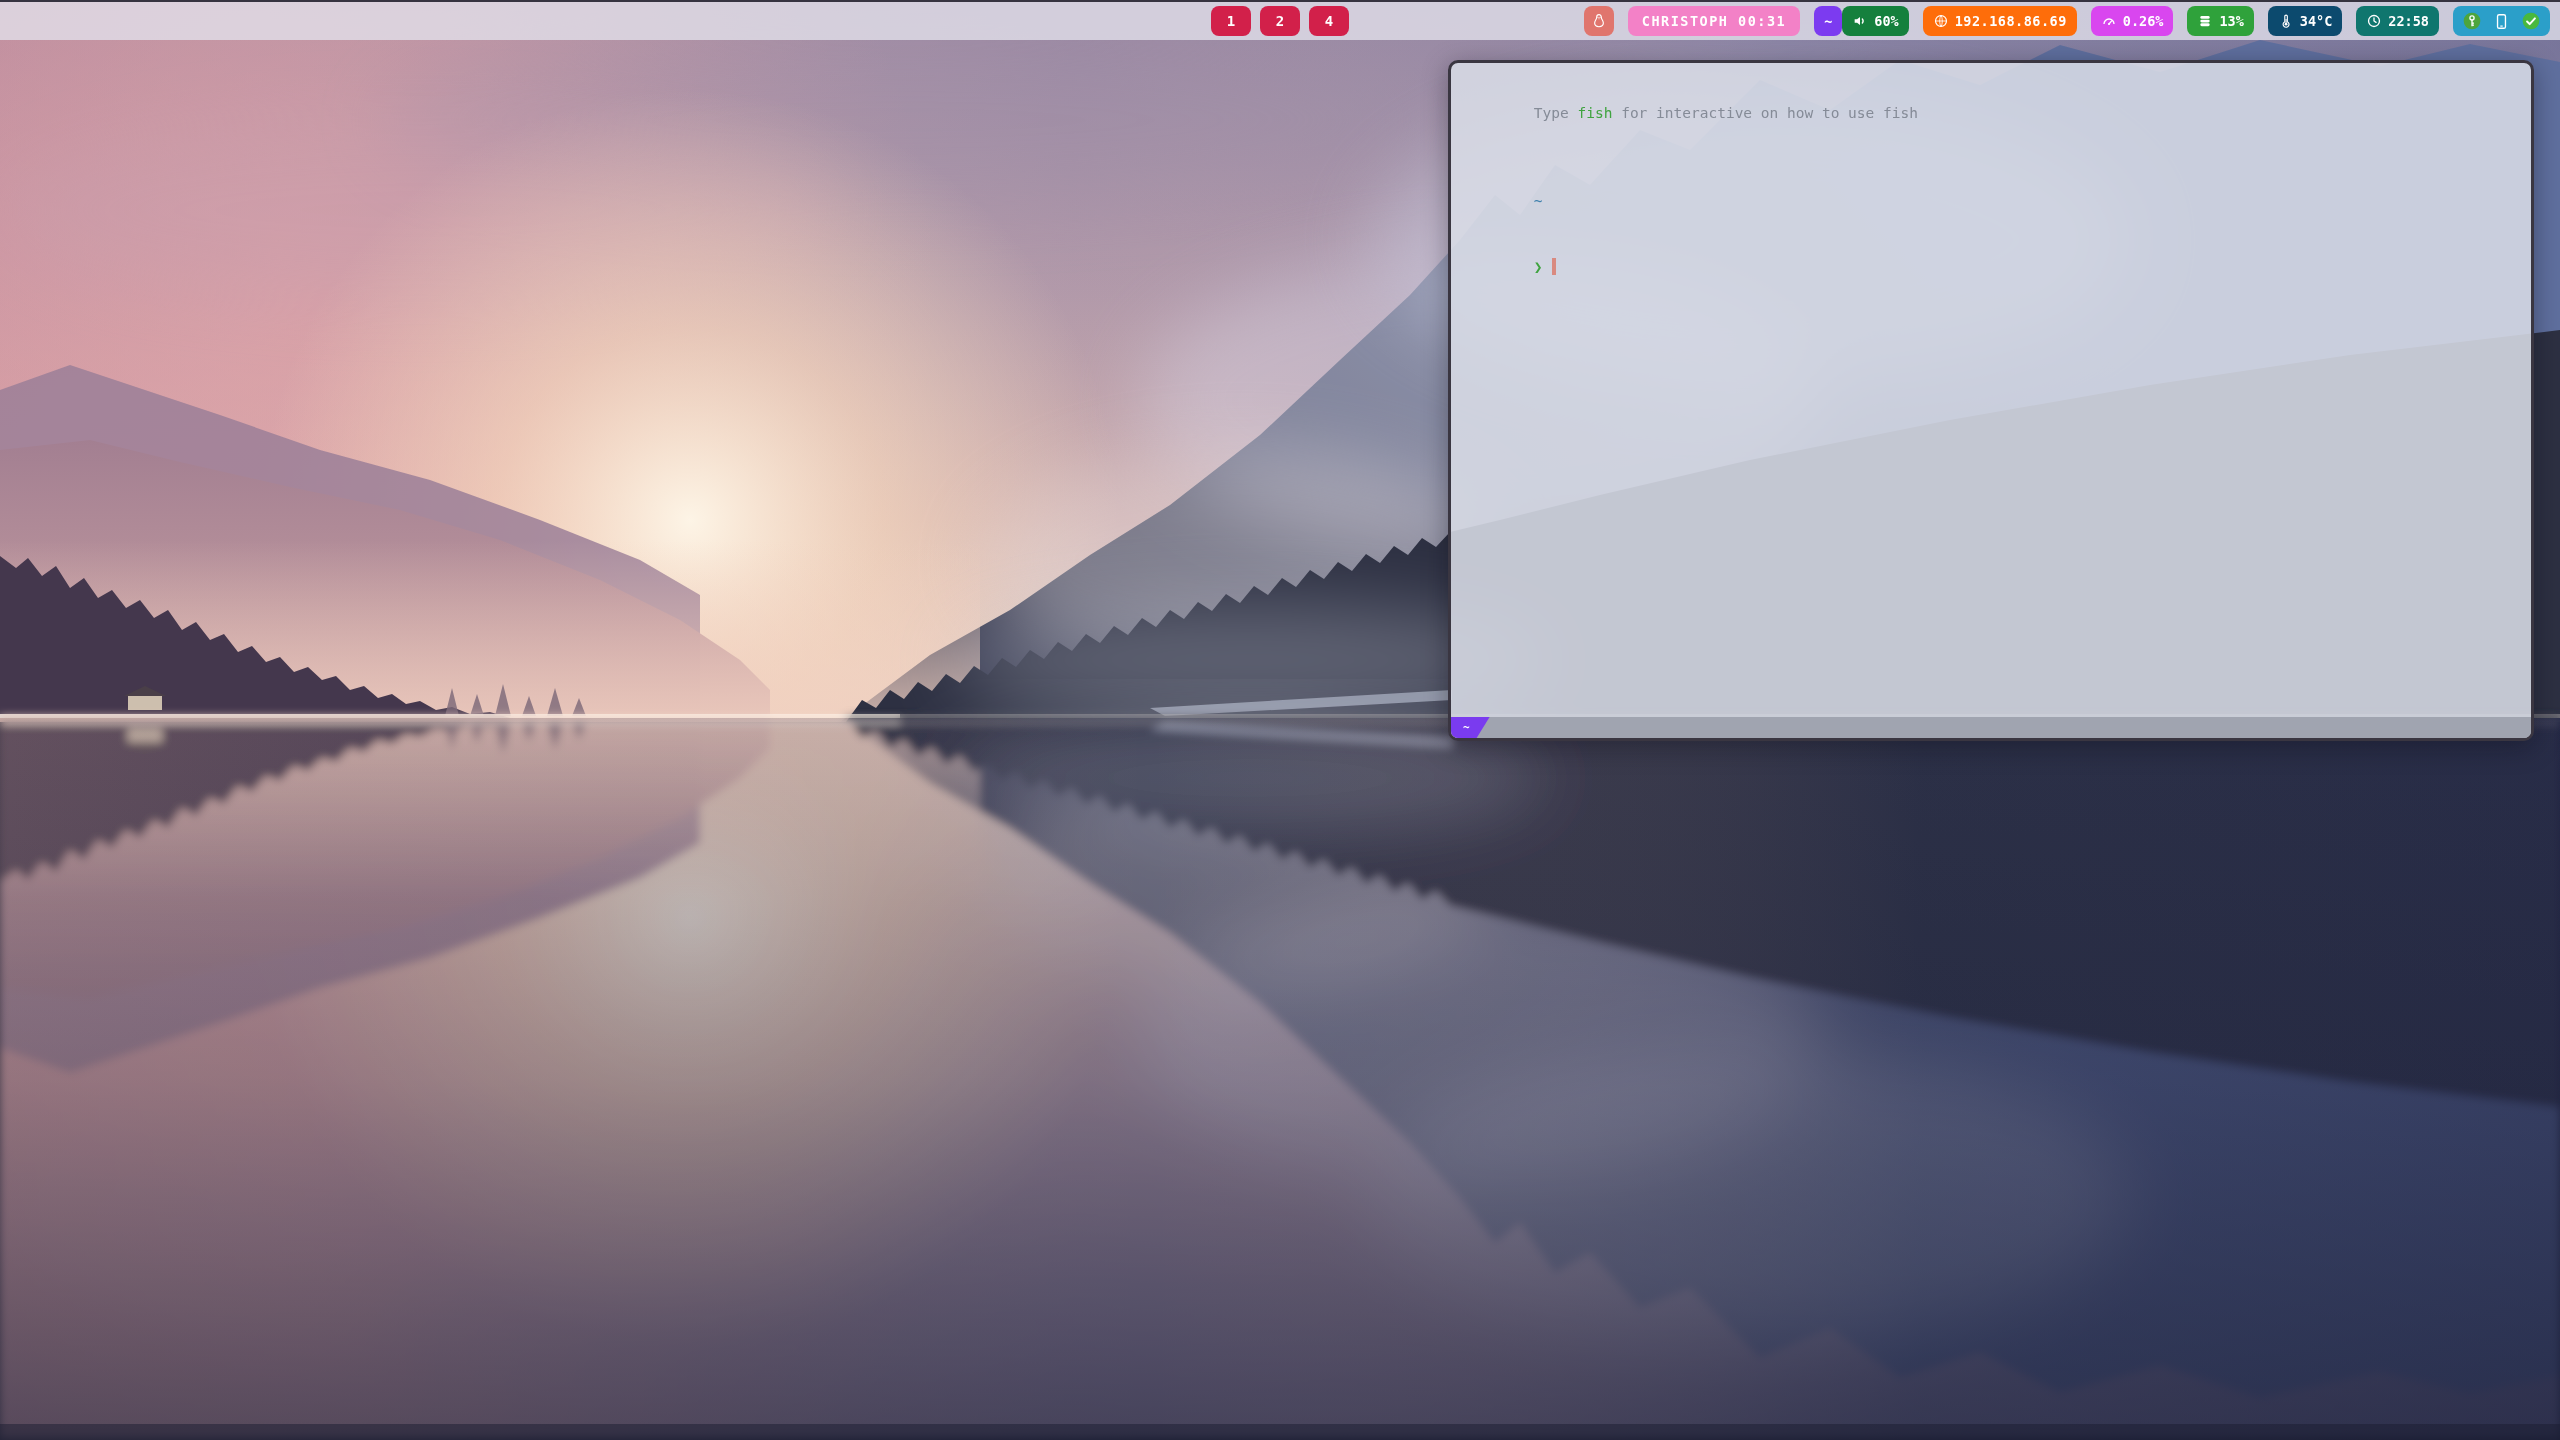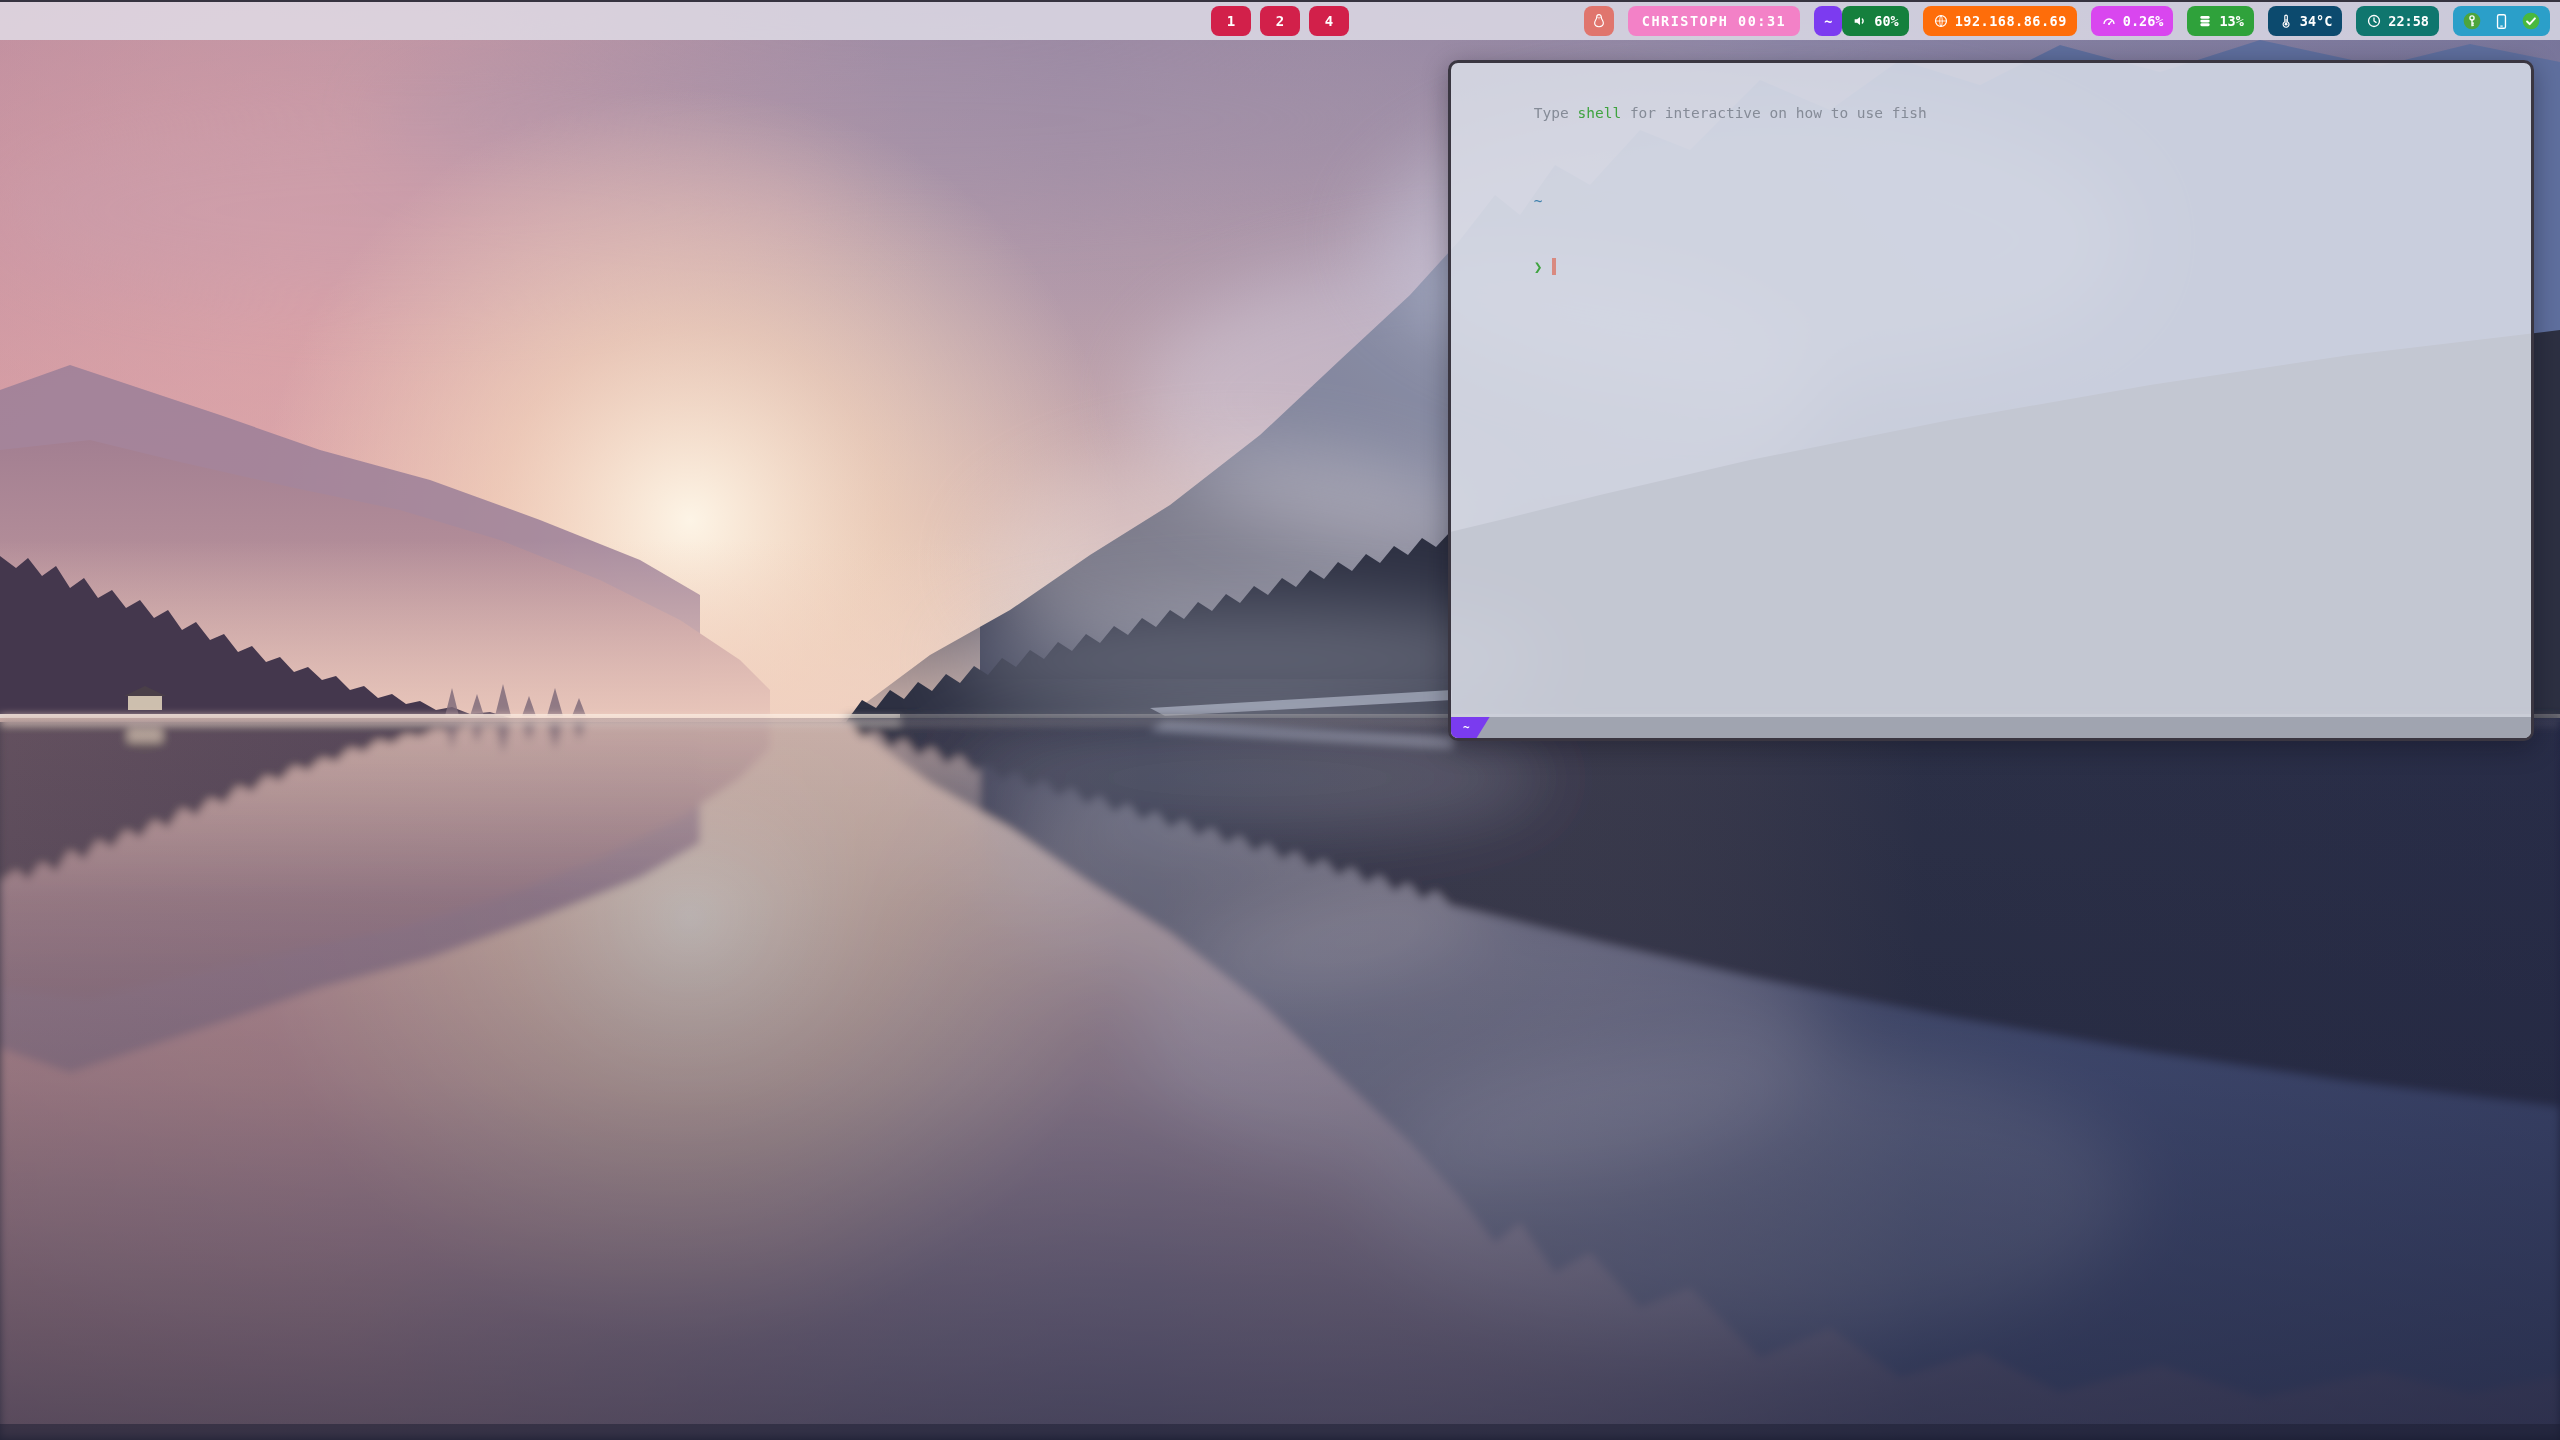--- a/index.html
+++ b/index.html
@@ -262,21 +262,21 @@
             <path d="M7.3 12.6l3.1 3.1 6.3-6.8" stroke="#fff" stroke-width="2.4" fill="none" stroke-linecap="round" stroke-linejoin="round"></path>
           </svg>
         </span>
       </div>
     </div>
   </header>
 
   <section class="terminal">
     <div class="term-body">
       <div class="tline">
-        <span>Type </span><span class="t-green">shell</span><span> for interactive on how to use fish</span>
+        <span>Type </span><span class="t-green">fish</span><span> for interactive on how to use fish</span>
       </div>
       <div class="tline"></div>
       <div class="tline">
         <span class="t-blue">~</span>
       </div>
       <div class="tline">
         <span class="t-green">❯</span><span class="cursor"></span>
       </div>
     </div>
     <div class="term-tabbar">

